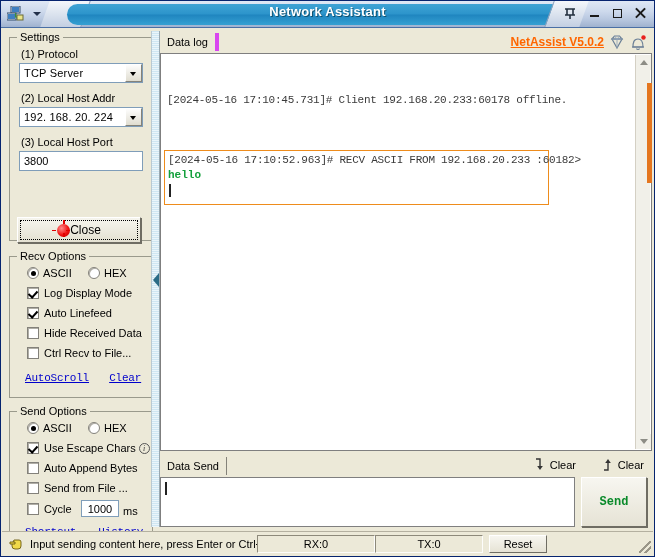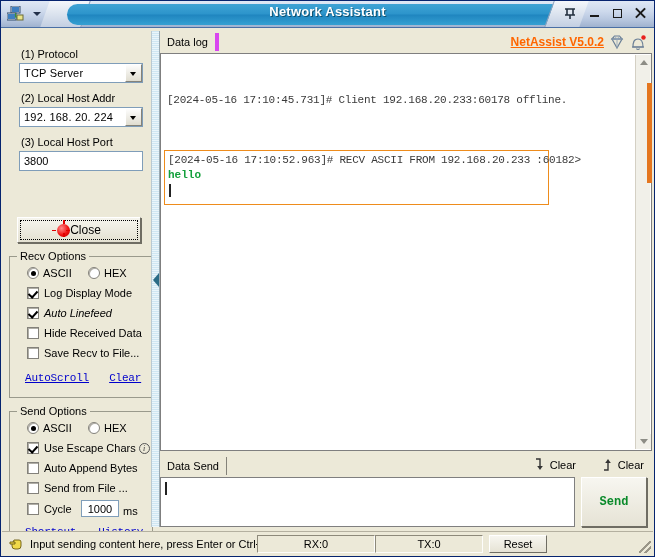--- a/index.html
+++ b/index.html
@@ -524,20 +524,23 @@
         </div>
       <div class="tb-btn">
           <span class="cl1"></span>
           <span class="cl2"></span>
         </div>
     </div>
   </div>
 
   <div class="leftpanel">
 
+    <div class="group" id="grp-settings">
+      <span class="group-title">Settings</span>
+    </div>
     <span class="lbl" style="left:16px; top:17px;">(1) Protocol</span>
     <div class="combo" style="left:14px; top:32px; width:124px;">
       <span class="txt">TCP Server</span>
       <span class="btn"></span>
     </div>
     <span class="lbl" style="left:16px; top:61px;">(2) Local Host Addr</span>
     <div class="combo" style="left:14px; top:76px; width:124px;">
       <span class="txt">192. 168. 20. 224</span>
       <span class="btn"></span>
     </div>
@@ -558,31 +561,31 @@
       <span>ASCII</span>
     </div>
     <div class="radio" style="left:83px; top:236px;">
       <span class="box"></span>
       <span>HEX</span>
     </div>
     <div class="check on" style="left:22px; top:256px;">
       <span class="box"></span>
       <span>Log Display Mode</span>
     </div>
-    <div class="check on" style="left:22px; top:276px;font-style:italic;">
+    <div class="check on" style="left:22px; top:276px;">
       <span class="box"></span>
       <span>Auto Linefeed</span>
     </div>
     <div class="check" style="left:22px; top:296px;">
       <span class="box"></span>
       <span>Hide Received Data</span>
     </div>
     <div class="check" style="left:22px; top:316px;">
       <span class="box"></span>
-      <span>Save Recv to File...</span>
+      <span>Ctrl Recv to File...</span>
     </div>
     <div class="linkrow" style="left:20px; top:340px;">
       <span class="link">AutoScroll</span>
       <span style="display:inline-block;width:14px"></span>
       <span class="link">Clear</span>
     </div>
 
     <div class="group" id="grp-send">
       <span class="group-title">Send Options</span>
     </div>

